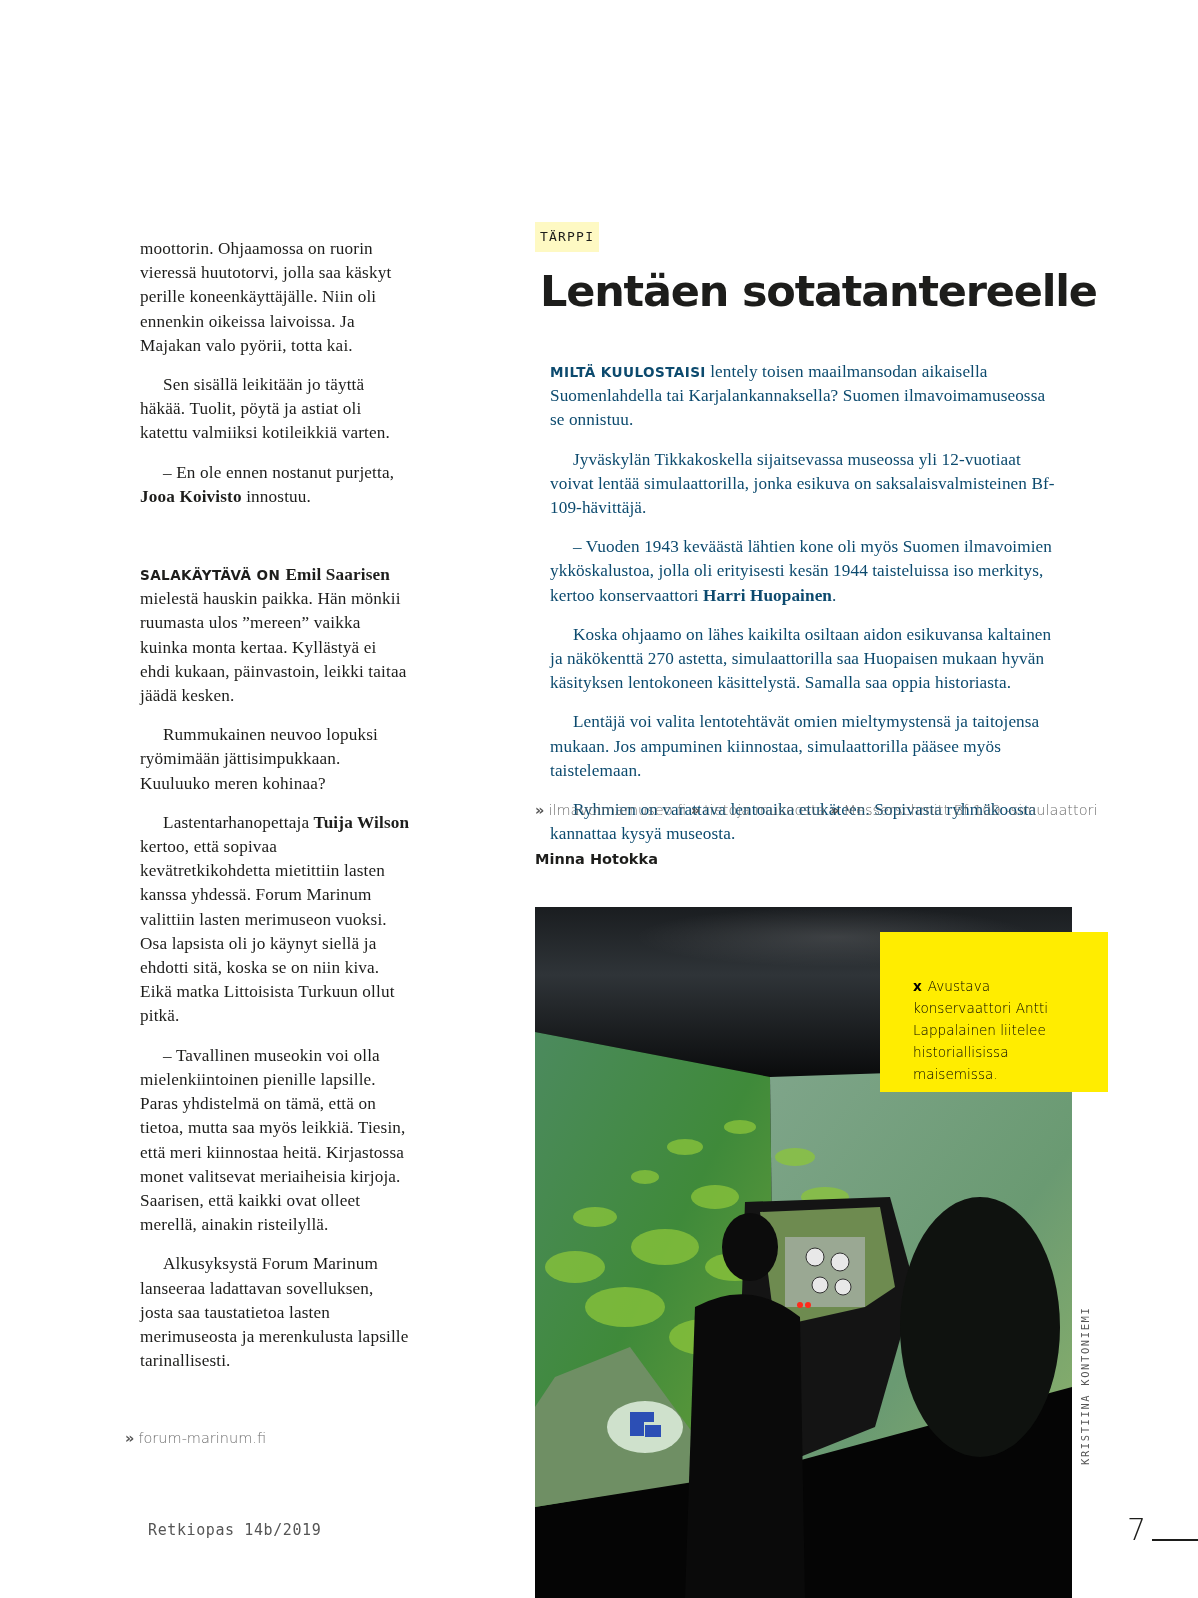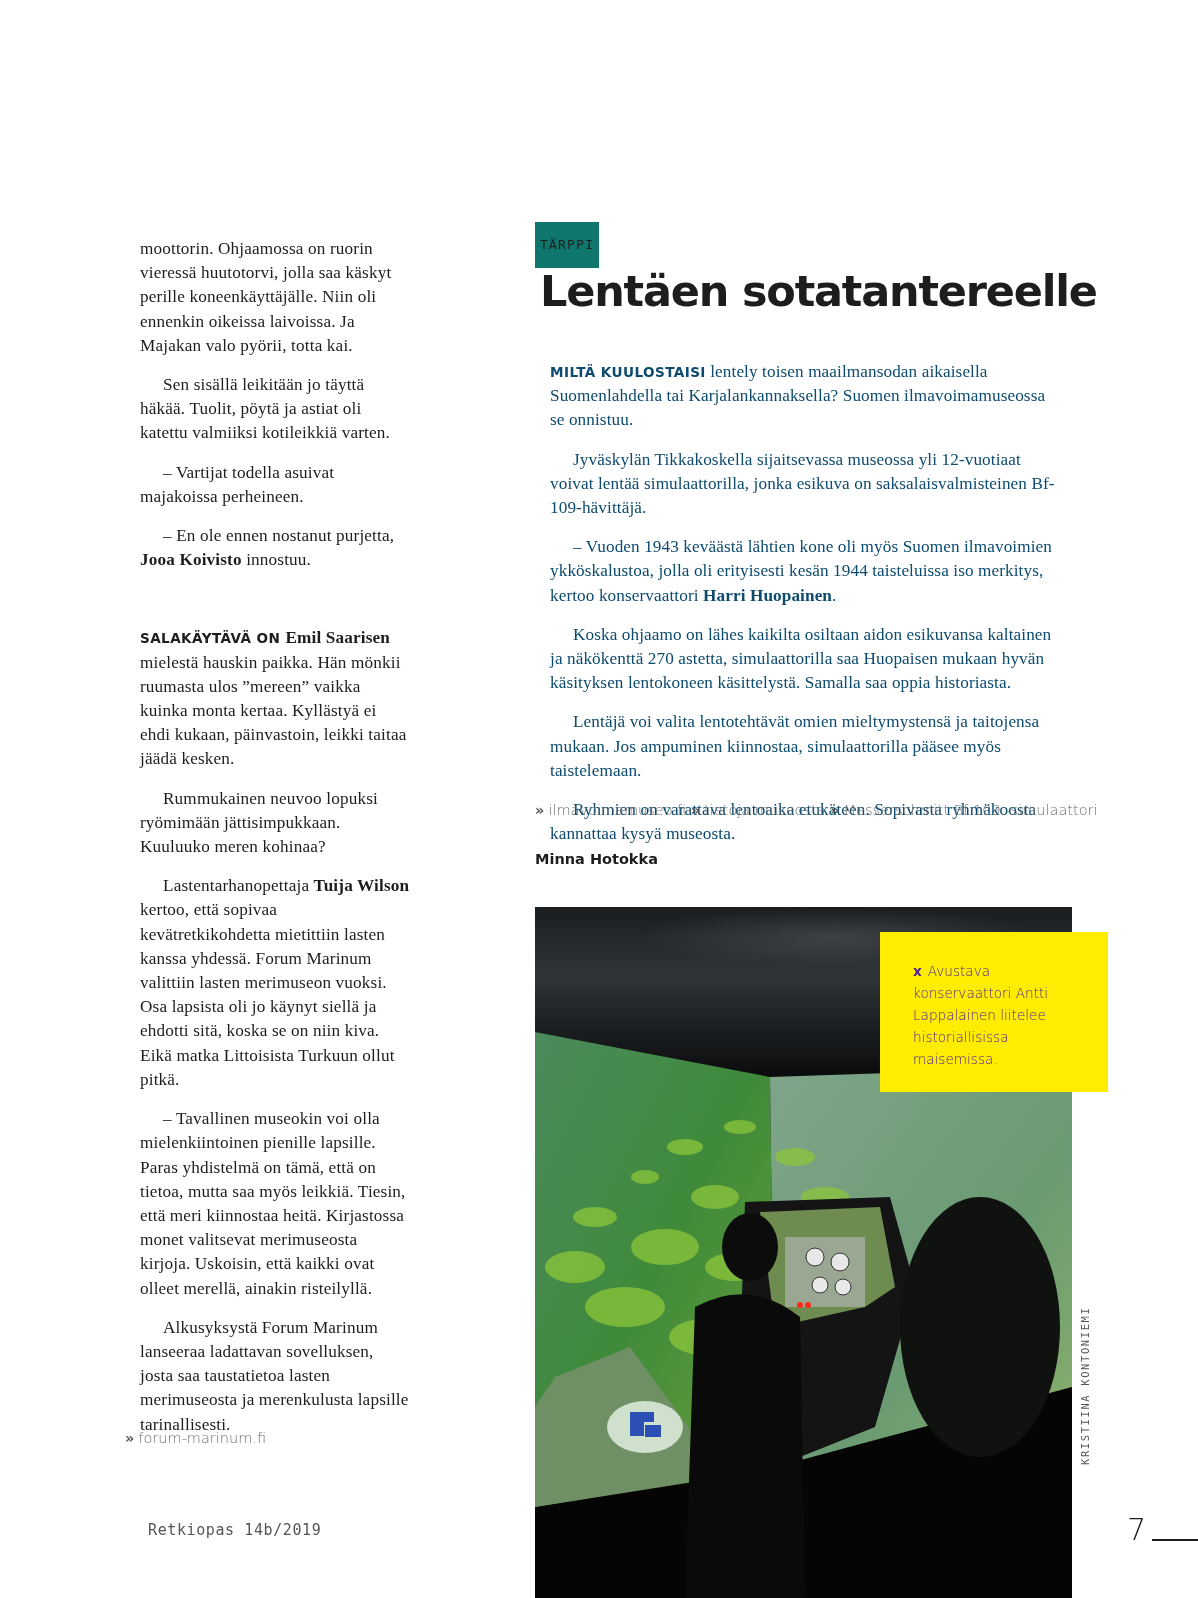--- a/index.html
+++ b/index.html
@@ -24,21 +24,21 @@
     b { font-weight: bold; }
     .link-line {
       font-family: "DejaVu Sans", "Liberation Sans", sans-serif;
       font-size: 14.5px; color: #6e6e6e; font-weight: 300;
     }
     .link-line .raquo { color: #555; font-weight: bold; margin-right: 4px; }
     .left-link { position: absolute; left: 125px; top: 1430px; }
 
     .tag {
       position: absolute; left: 535px; top: 222px; height: 22px;
-      background: #0f766e; padding: 12px 5px;
+      background: #fef9c3; padding: 4px 5px;
       font-family: "DejaVu Sans Mono", "Liberation Mono", monospace;
       font-size: 13px; line-height: 22px; color: #1d1d1b; letter-spacing: 1.2px;
     }
     .headline {
       position: absolute; left: 533px; top: 254px; width: 580px;
       font-family: "DejaVu Sans", "Liberation Sans", sans-serif;
       font-weight: bold; font-size: 43px; line-height: 60px; letter-spacing: -1.2px;
       color: #1d1d1b; margin: 7px;
     }
     .col-right {
@@ -53,23 +53,23 @@
       font-weight: bold; font-size: 14.5px; color: #1d1d1b;
     }
 
     .photo {
       position: absolute; left: 535px; top: 907px; width: 537px; height: 691px;
       overflow: hidden; background: #050505;
     }
     .photo svg { display: block; }
     .caption-box {
       position: absolute; left: 880px; top: 932px; width: 228px; height: 160px;
-      background: #ffed00; box-sizing: border-box; padding: 28px 18px 0 33px;
-      font-family: "DejaVu Sans", "Liberation Sans", sans-serif;
-      font-size: 13.6px; line-height: 22px; color: #4c1d95; font-weight: 300;
+      background: #ffed00; box-sizing: border-box; padding: 43px 18px 0 33px;
+      font-family: "DejaVu Sans", "Liberation Sans", sans-serif;
+      font-size: 13.6px; line-height: 22px; color: #000000; font-weight: 300;
     }
     .caption-box .x-mark { font-weight: bold; margin-right: 6px; }
 
     .credit {
       position: absolute; left: 1079px; top: 1465px;
       transform: rotate(-90deg); transform-origin: left top;
       font-family: "DejaVu Sans Mono", "Liberation Mono", monospace;
       font-size: 10.5px; letter-spacing: 1.6px; color: #555; white-space: nowrap;
     }
     .footer-mag {
@@ -85,27 +85,26 @@
     .page-rule {
       position: absolute; left: 1152px; top: 1539px; width: 46px; height: 1.5px; background: #1d1d1b;
     }
   </style>
 </head>
 <body>
 
 <div class="col-left">
   <p>moottorin. Ohjaamossa on ruorin vieressä huutotorvi, jolla saa käskyt perille koneenkäyttäjälle. Niin oli ennenkin oikeissa laivoissa. Ja Majakan valo pyörii, totta kai.</p>
   <p class="indent">Sen sisällä leikitään jo täyttä häkää. Tuolit, pöytä ja astiat oli katettu valmiiksi kotileikkiä varten.</p>
-  <p class="indent">– Vartijat todella asuivat majakoissa perheineen.</p>
   <p class="indent"><span>– En ole ennen nostanut purjetta, </span><b>Jooa Koivisto</b><span> innostuu.</span></p>
   <div class="gap"></div>
   <p><span class="lead-caps">SALAKÄYTÄVÄ ON </span><b>Emil Saarisen</b><span> mielestä hauskin paikka. Hän mönkii ruumasta ulos ”mereen” vaikka kuinka monta kertaa. Kyllästyä ei ehdi kukaan, päinvastoin, leikki taitaa jäädä kesken.</span></p>
   <p class="indent">Rummukainen neuvoo lopuksi ryömimään jättisimpukkaan. Kuuluuko meren kohinaa?</p>
   <p class="indent"><span>Lastentarhanopettaja </span><b>Tuija Wilson</b><span> kertoo, että sopivaa kevätretkikohdetta mietittiin lasten kanssa yhdessä. Forum Marinum valittiin lasten merimuseon vuoksi. Osa lapsista oli jo käynyt siellä ja ehdotti sitä, koska se on niin kiva. Eikä matka Littoisista Turkuun ollut pitkä.</span></p>
-  <p class="indent">– Tavallinen museokin voi olla mielenkiintoinen pienille lapsille. Paras yhdistelmä on tämä, että on tietoa, mutta saa myös leikkiä. Tiesin, että meri kiinnostaa heitä. Kirjastossa monet valitsevat merimuseosta kirjoja. Uskoisin, että kaikki ovat olleet merellä, ainakin risteilyllä.</p>
+  <p class="indent">– Tavallinen museokin voi olla mielenkiintoinen pienille lapsille. Paras yhdistelmä on tämä, että on tietoa, mutta saa myös leikkiä. Tiesin, että meri kiinnostaa heitä. Kirjastossa monet valitsevat meriaiheisia kirjoja. Saarisen, että kaikki ovat olleet merellä, ainakin risteilyllä.</p>
   <p class="indent">Alkusyksystä Forum Marinum lanseeraa ladattavan sovelluksen, josta saa taustatietoa lasten merimuseosta ja merenkulusta lapsille tarinallisesti.</p>
 </div>
 
 <div class="link-line left-link">
   <span class="raquo">»</span><span>forum-marinum.fi</span>
 </div>
 
 <div class="tag">TÄRPPI</div>
 <h1 class="headline">Lentäen sotatantereelle</h1>
 

